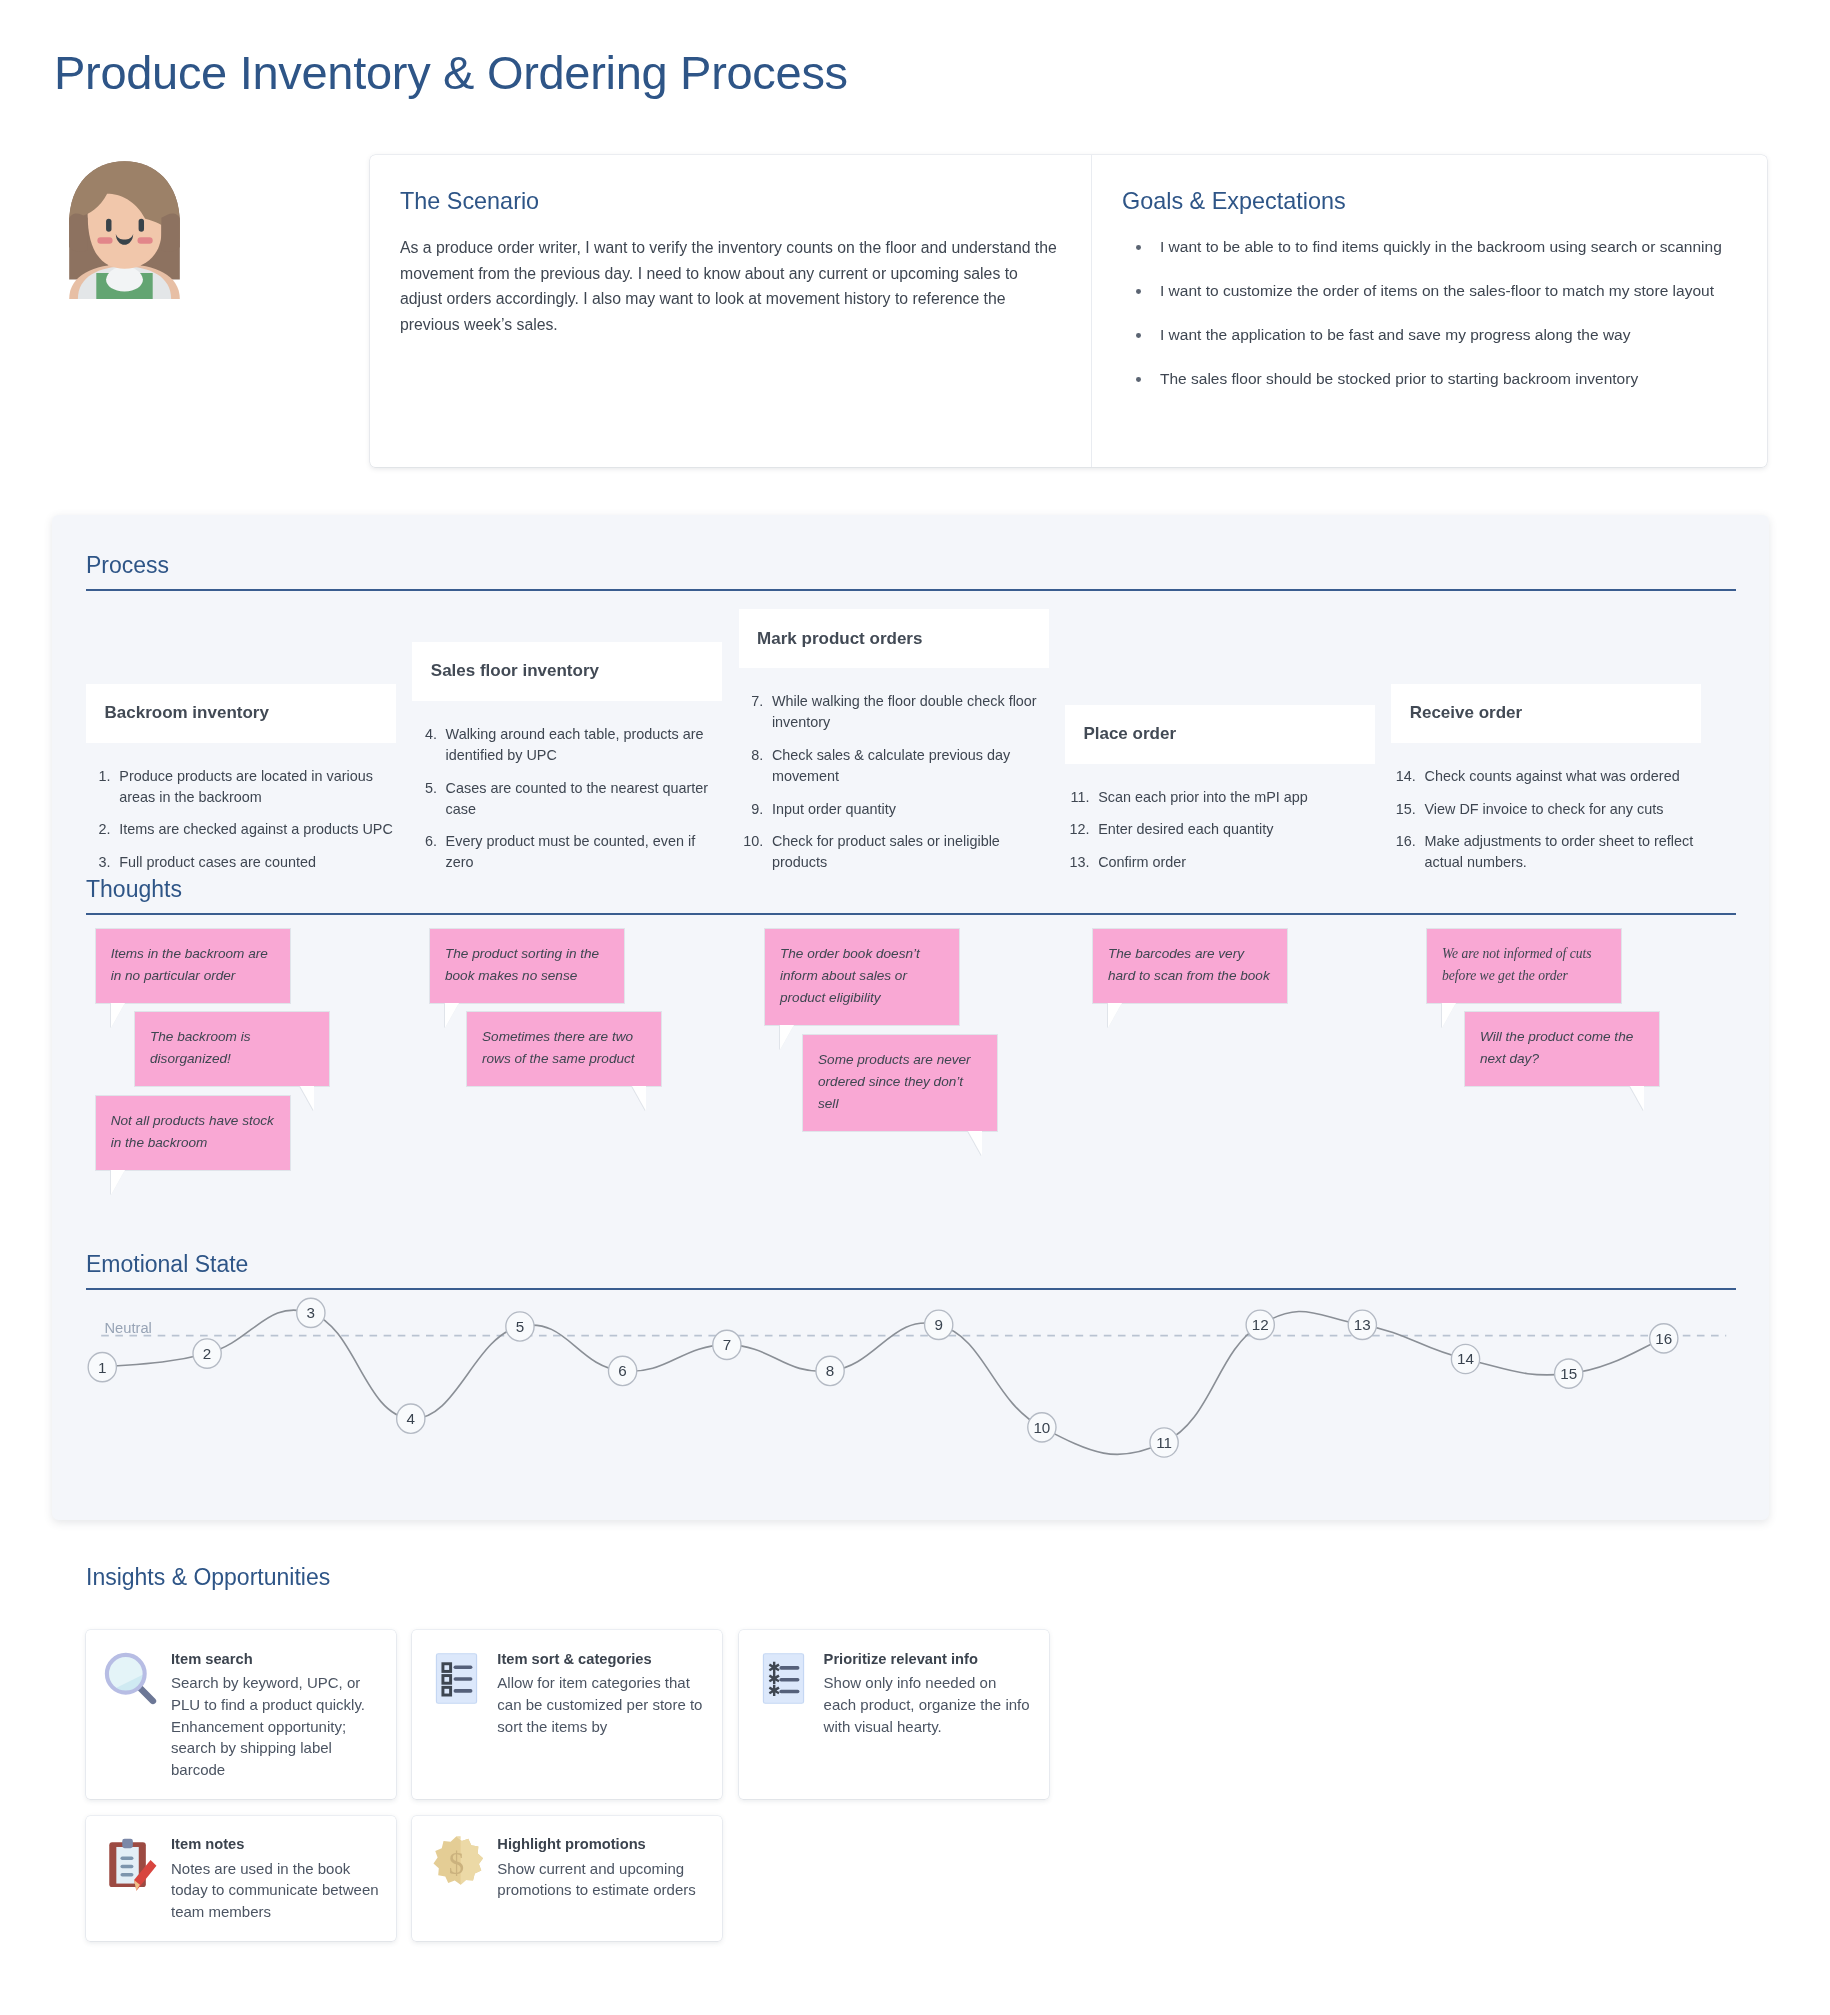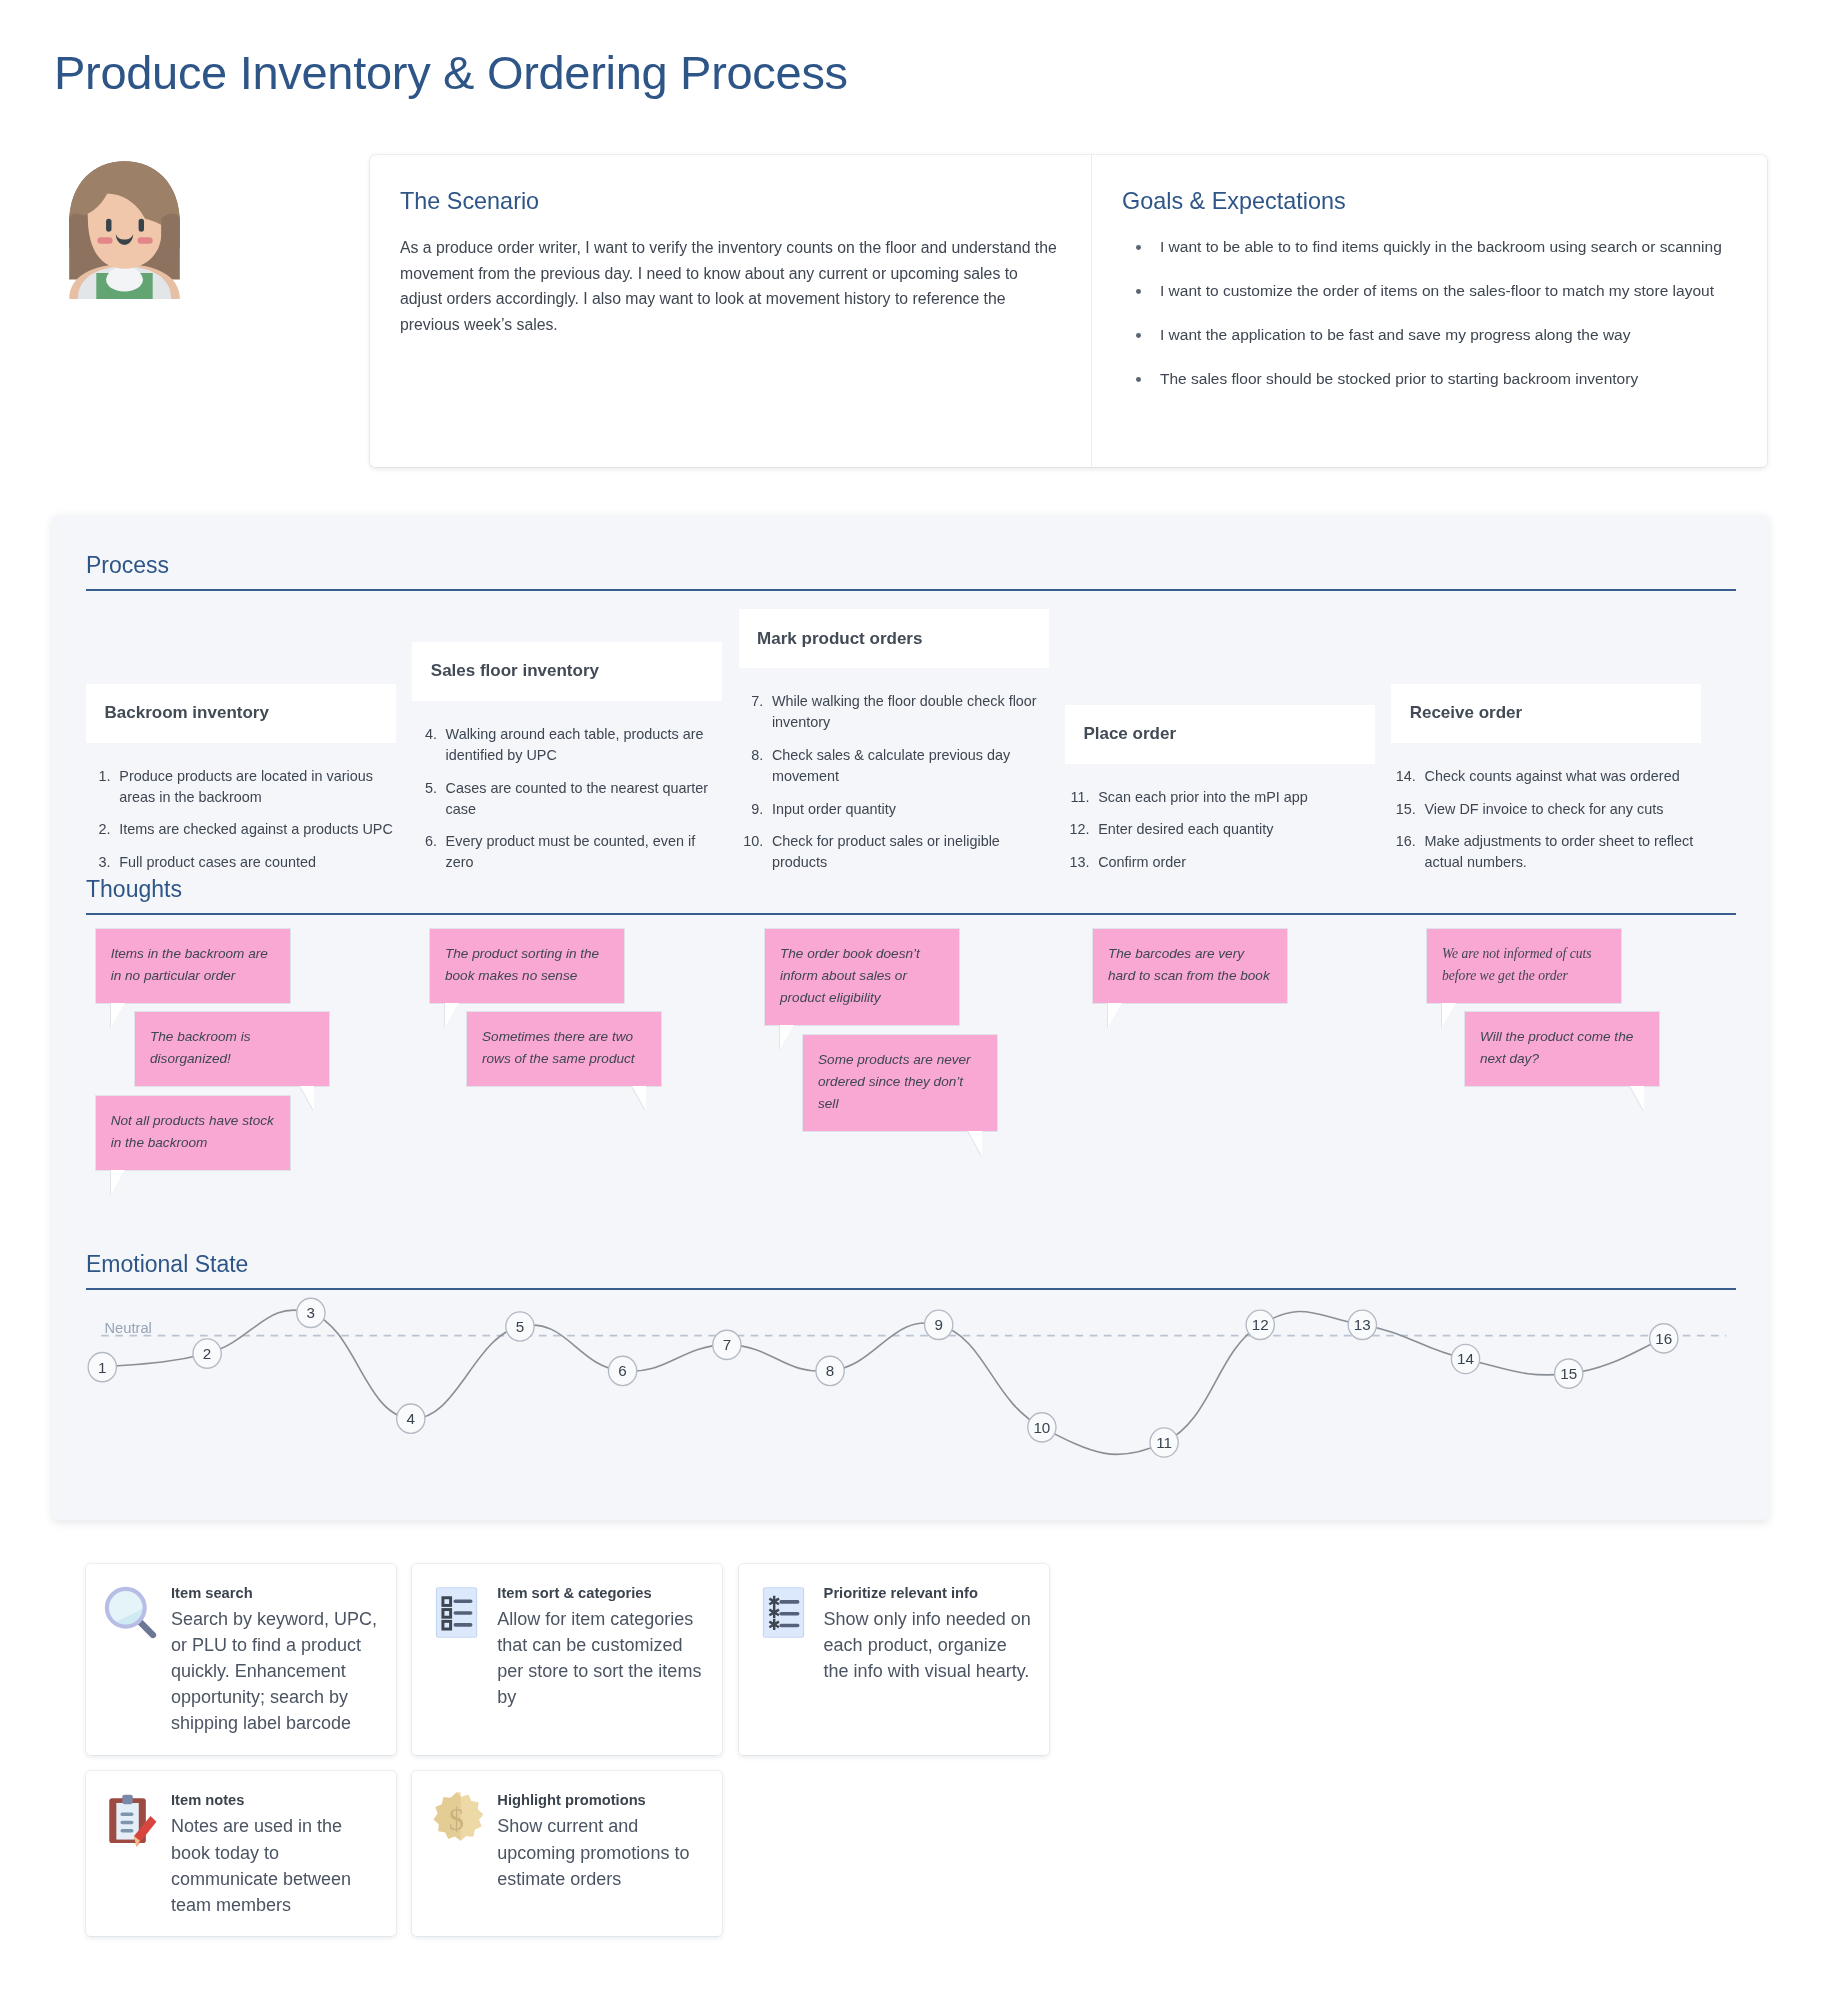--- a/index.html
+++ b/index.html
@@ -120,21 +120,21 @@
   .ins-card {
     width: 310px; background: #ffffff; border-radius: 4.3px;
     box-shadow: 0 1.1px 4.9px rgba(60,72,88,0.12), 0 0 0 0.5px rgba(226,231,238,0.9);
     padding: 18.5px 16.3px 18.5px 15px; display: flex; gap: 11px;
   }
   .ins-card.tall { min-height: 113px; }
   .ins-icon { flex: 0 0 59px; width: 59px; height: 59px; }
   .ins-icon svg { width: 59px; height: 59px; display: block; }
   .ins-body { flex: 1; padding-top: 2.2px; }
   .ins-h { font-size: 14.7px; font-weight: 700; color: #3b434e; margin-bottom: 5.4px; }
-  .ins-d { font-size: 18px; line-height: 1.45; color: #4b5462; }
+  .ins-d { font-size: 15px; line-height: 1.45; color: #4b5462; }
 </style>
 </head>
 <body>
 
 <div class="page">
 
   <div class="page-title">Produce Inventory &amp; Ordering Process</div>
 
   <div class="avatar-wrap">
     <svg class="avatar-svg" viewBox="0 0 260 260">
@@ -375,20 +375,21 @@
             <g>
               <ellipse cx="2905" cy="80" rx="26" ry="27" fill="#f8fafc" stroke="#b4bac4" stroke-width="2.5"></ellipse>
               <text x="2905" y="90" text-anchor="middle" font-size="28" font-family="&quot;Liberation Sans&quot;, sans-serif" fill="#39434f">16</text>
             </g>
           </svg>
       </div>
     </div>
   </div>
 
   <div id="insights">
+    <div class="ins-title">Insights &amp; Opportunities</div>
     <div class="ins-row" id="ins-row-1">
         <div class="ins-card tall">
           <div class="ins-icon">
             <svg viewBox="0 0 100 100">
               <line x1="62" y1="62" x2="88" y2="88" stroke="#6c7796" stroke-width="11" stroke-linecap="round"></line>
               <circle cx="42" cy="42" r="32" fill="#cfeaf2"></circle>
               <path d="M42 10 a32 32 0 0 1 32 32 l-52 26 a32 32 0 0 1 20 -58 z" fill="#e4f4f8"></path>
               <circle cx="42" cy="42" r="32" fill="none" stroke="#b7bde4" stroke-width="7"></circle>
             </svg>
           </div>

